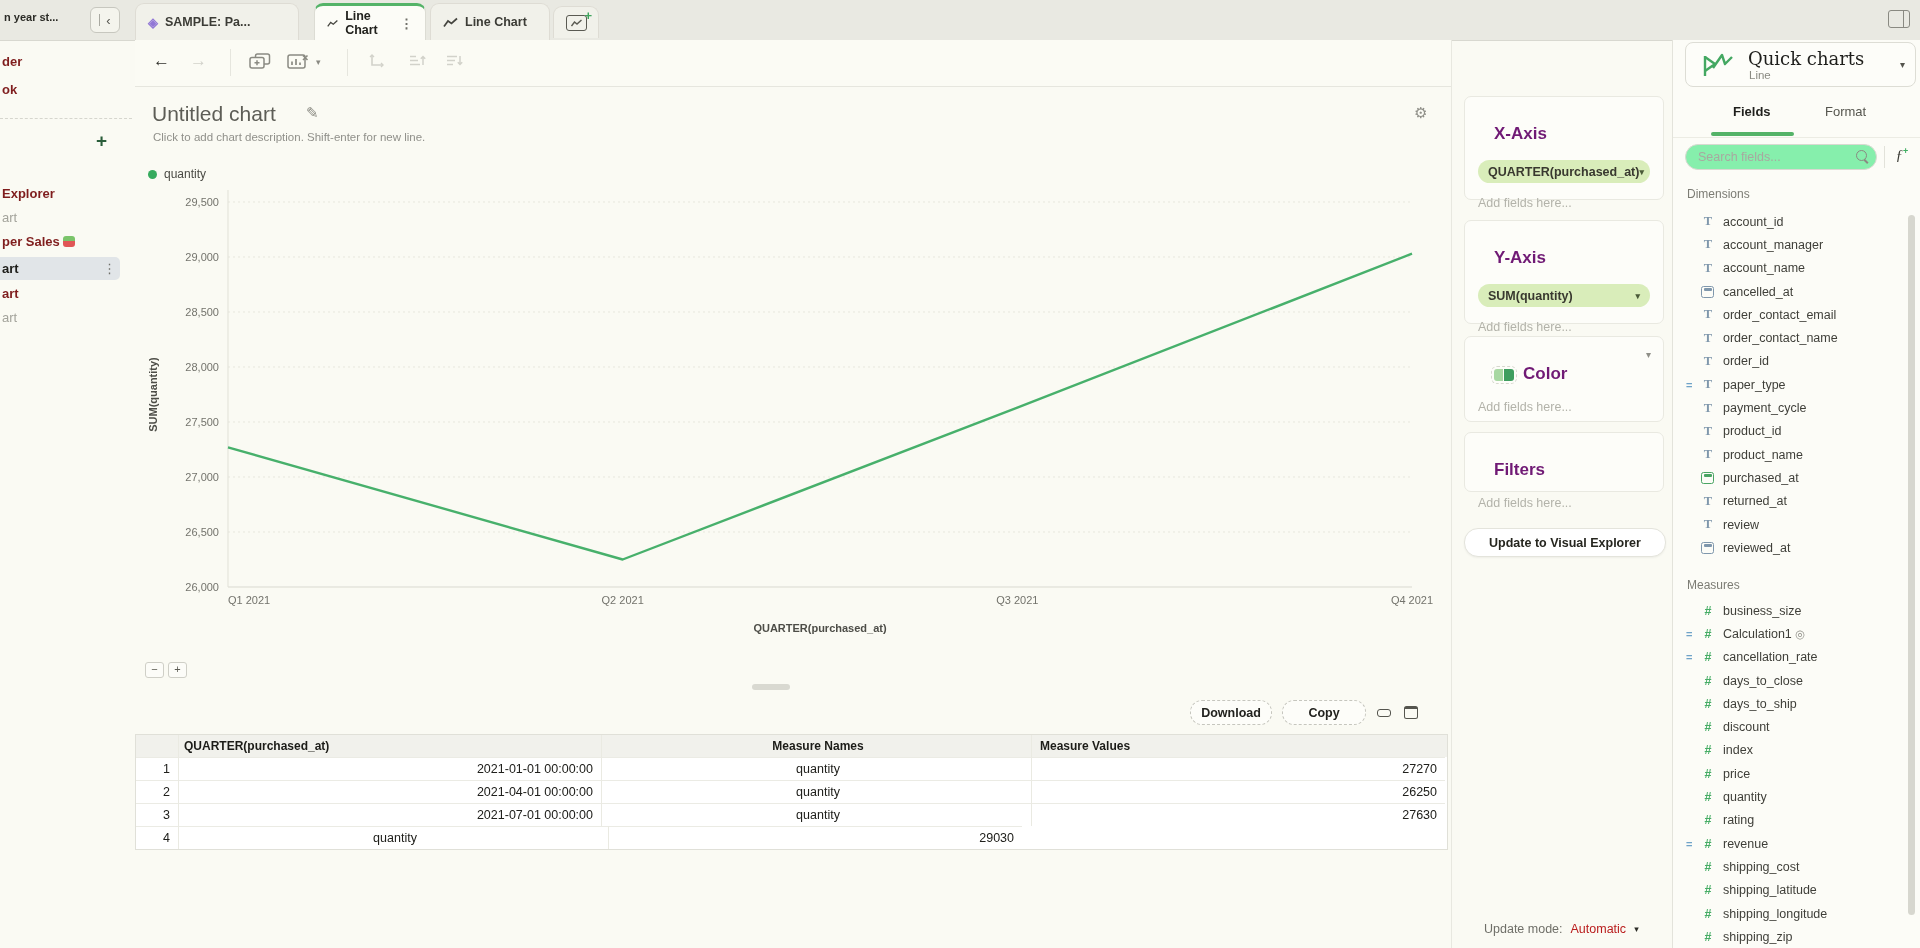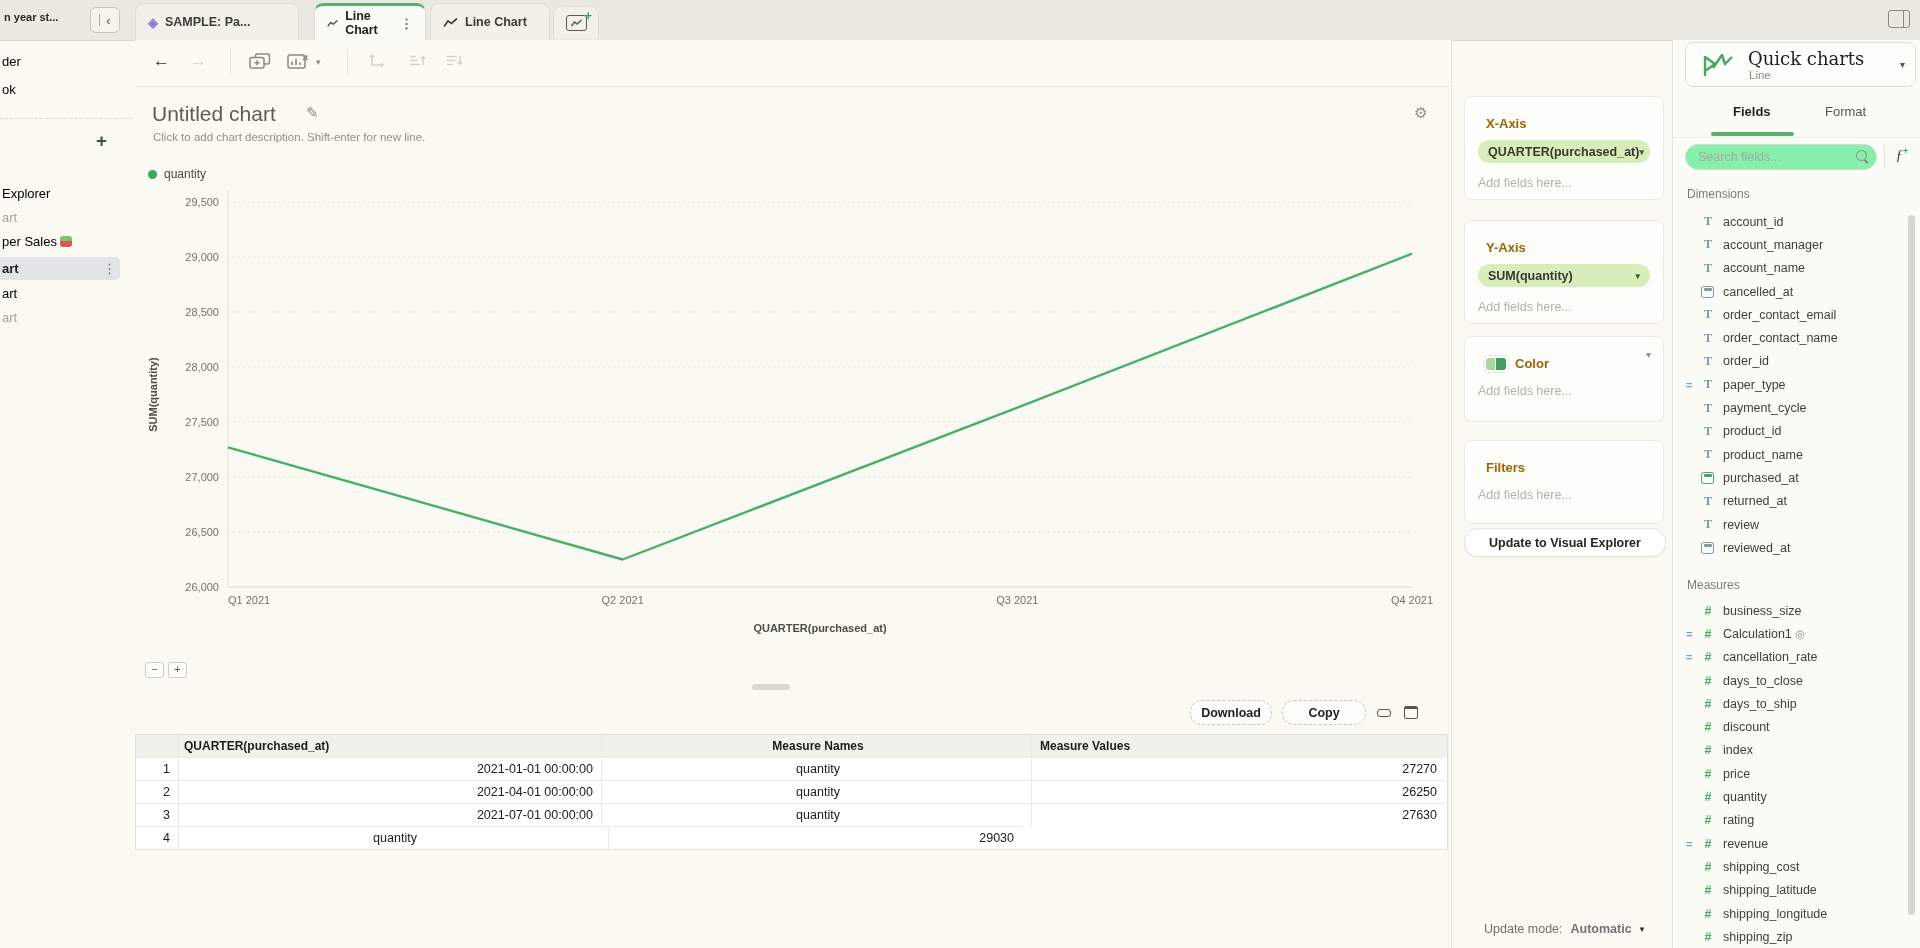--- a/index.html
+++ b/index.html
@@ -22,21 +22,21 @@
   .kebab{color:#6f6f68;font-size:13px;margin-left:2px}
   .tab-new{position:absolute;left:553px;top:6px;width:44px;height:31px;background:#f1f1ea;border:1px solid #dedcd4;
        border-bottom:none;border-radius:9px 9px 0 0;display:flex;align-items:center;justify-content:center;cursor:pointer}
   .tab-new .frame{width:19px;height:14px;border:1.6px solid #5a5a52;border-radius:3px;display:flex;align-items:center;justify-content:center}
   .tab-new .plus{position:absolute;right:6px;top:1px;color:#3ea45d;font-weight:bold;font-size:13px}
   .tb-right{position:absolute;right:10px;top:10px;width:20px;height:16px;border:1.5px solid #8a8a82;border-radius:3px;cursor:pointer}
   .tb-right span{position:absolute;right:5px;top:0;bottom:0;width:1.5px;background:#8a8a82}
 
   
   .sb-item{position:absolute;left:2px;white-space:nowrap;font-size:13px;cursor:pointer}
-  .sb-bold{font-weight:normal;color:#000000}
+  .sb-bold{font-weight:bold;color:#7f1d1d}
   .sb-muted{color:#a3a39b}
   .sb-divider{position:absolute;left:0;top:118px;width:132px;border-top:1px dashed #d6d6ce}
   .sb-plus{position:absolute;left:96px;top:130px;font-size:19px;font-weight:bold;color:#2a5d3a;cursor:pointer}
   .sb-selected{position:absolute;left:0;top:257px;width:120px;height:23px;background:#e1e5e8;border-radius:0 5px 5px 0;cursor:pointer}
   .sb-selected .lbl{position:absolute;left:2px;top:4px;font-size:13px;font-weight:bold;color:#1e1e1a}
   .sb-selected .kebab{position:absolute;right:4px;top:4px}
   .emoji-swatch{display:inline-block;width:12px;height:11px;border-radius:3px;vertical-align:-1px;margin-left:3px;
        background:linear-gradient(180deg,#7ac46a 45%,#e05656 45%)}
 
   
@@ -76,33 +76,33 @@
   .c-q{width:423px;text-align:right}
   .c-m{width:430px;text-align:center;padding-left:11px}
   .c-v{width:413px;text-align:right;border-right:none}
   .thead .c-q{text-align:left;padding-left:5px}
   .thead .c-v{text-align:left;padding-left:8px}
 
   
   .config{position:absolute;left:1451px;top:40px;width:221px;bottom:0;border-left:1px solid #e8e8e0;box-sizing:border-box}
   .card{position:absolute;left:12px;width:200px;background:#fdfdf9;border:1px solid #e9e9e1;border-radius:7px;
        box-sizing:border-box;padding:11px 13px}
-  .card h4{margin:8px;font-size:13px;color:#a16207}
+  .card h4{margin:16px;font-size:17px;color:#701a75}
   .pill{margin-top:9px;height:23px;background:#d9edba;border-radius:12px;display:flex;align-items:center;
        justify-content:space-between;padding:0 10px;font-size:12.5px;font-weight:bold;color:#39392f;cursor:pointer}
   .pill .caret{font-size:9px;color:#4a5a38}
   .addfields{margin-top:13px;font-size:12.5px;color:#b3b3aa}
   .swatch{display:inline-block;width:20px;height:12px;border-radius:3px;vertical-align:-2px;margin-right:9px;
        background:linear-gradient(90deg,#a8d8a2 0 45%,#fdfdf9 45% 52%,#3f9e5f 52% 100%);outline:1px dashed #d8d8cf;outline-offset:2px}
   .card .corner-caret{position:absolute;right:12px;top:12px;font-size:10px;color:#8f8f88;cursor:pointer}
   .convert-btn{position:absolute;left:12px;top:488px;width:200px;height:27px;background:#fff;border:1px solid #e4e4dc;
        border-radius:14px;font-size:12.5px;font-weight:bold;color:#26261f;display:flex;align-items:center;justify-content:center;
        box-shadow:0 1px 2px rgba(0,0,0,.05);cursor:pointer}
   .updrow{position:absolute;left:32px;top:882px;font-size:12.5px;color:#6f6f68;display:flex;gap:8px;align-items:center}
-  .updrow .val{font-weight:bold;color:#737373;cursor:pointer}
+  .updrow .val{font-weight:normal;color:#b91c1c;cursor:pointer}
   .updrow .caret{font-size:9px;color:#2b2b26}
 
   
   .fields{position:absolute;left:1672px;top:40px;right:0;bottom:0;background:#fcfcf7;border-left:1px solid #e3e3db;box-sizing:border-box}
   .qc-btn{position:absolute;left:12px;top:2px;width:229px;height:43px;border:1px solid #ddddd5;border-radius:8px;
        background:#fdfdf9;cursor:pointer}
   .qc-title{position:absolute;left:62px;top:5px;font-family:"DejaVu Serif",serif;font-size:18px;color:#1f1f1c}
   .qc-sub{position:absolute;left:63px;top:26px;font-size:11.5px;color:#8a8a82}
   .qc-caret{position:absolute;right:10px;top:16px;font-size:10px;color:#55554e}
   .ftabs{position:absolute;left:0;top:56px;width:100%;height:41px;border-bottom:1px solid #ececе4;border-bottom:1px solid #ecece4}
@@ -328,21 +328,21 @@
       <span>SUM(quantity)</span>
       <span class="caret">▾</span>
     </div>
     <div class="addfields">Add fields here...</div>
   </div>
   <div class="card" style="top:296px;height:86px">
     <h4><span class="swatch"></span><span>Color</span></h4>
     <span class="corner-caret">▾</span>
     <div class="addfields">Add fields here...</div>
   </div>
-  <div class="card" style="top:400px;height:84px">
+  <div class="card" style="top:392px;height:60px">
     <h4>Filters</h4>
     <div class="addfields">Add fields here...</div>
   </div>
   <div class="convert-btn">Update to Visual Explorer</div>
   <div class="updrow">
     <span>Update mode:</span>
     <span class="val">Automatic</span>
     <span class="caret">▾</span>
   </div>
 </div>

